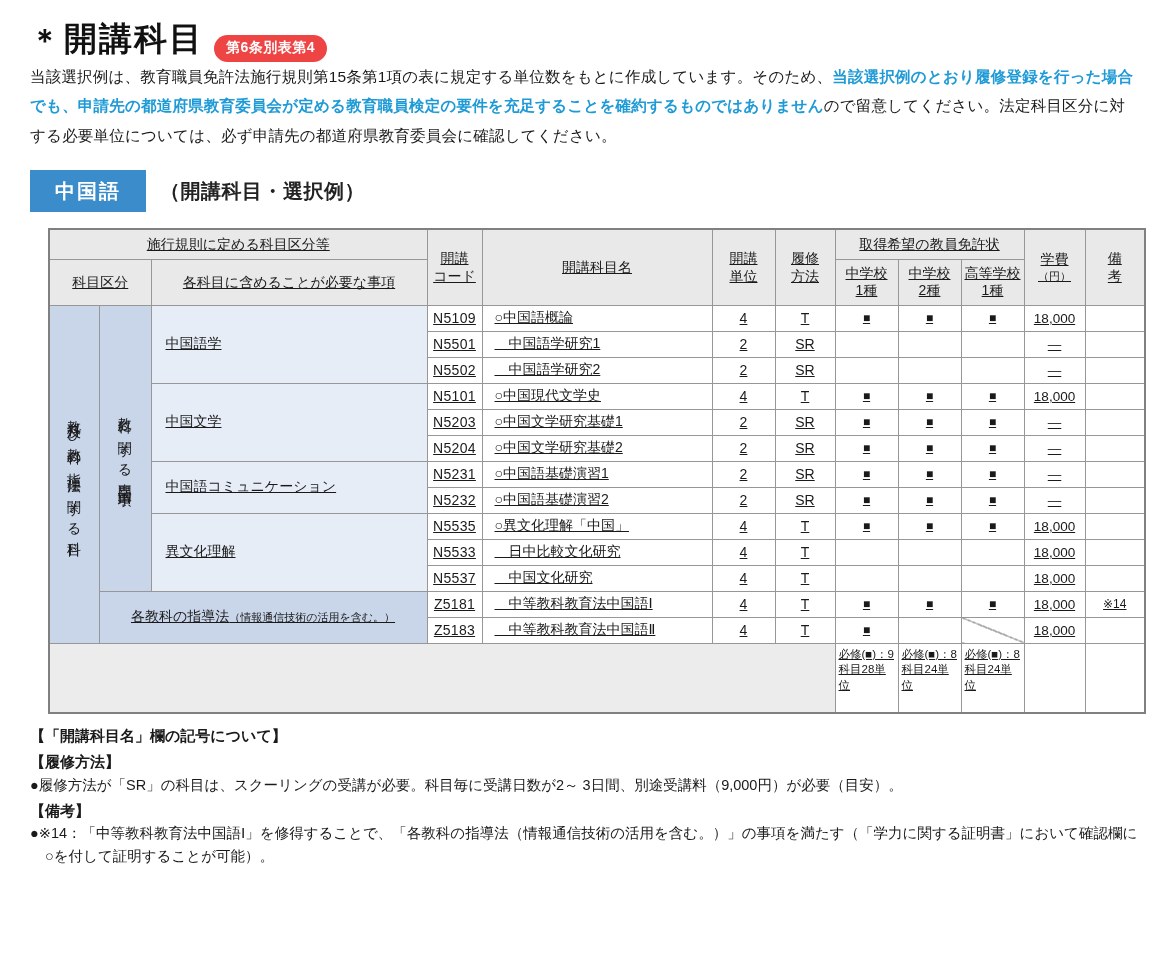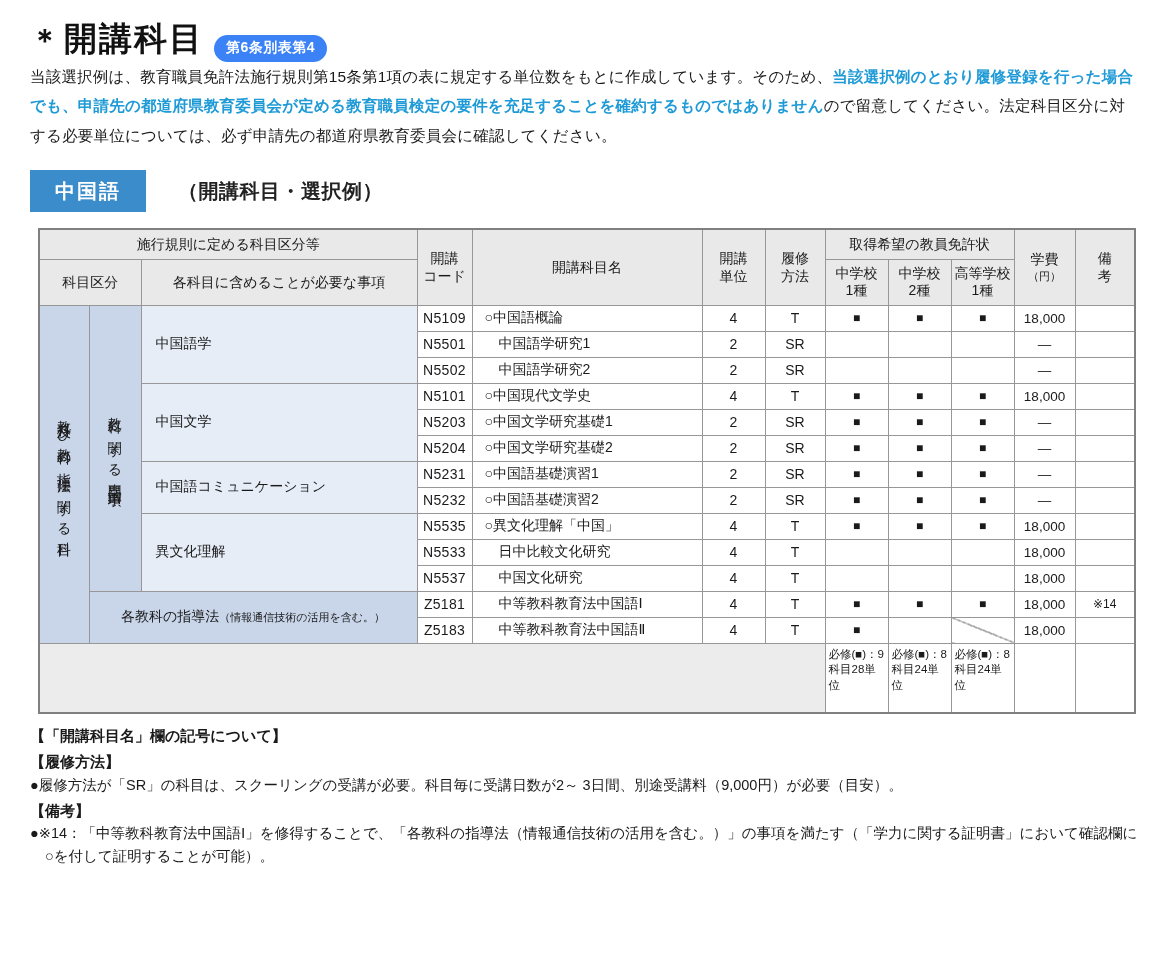--- a/index.html
+++ b/index.html
@@ -9,41 +9,41 @@
     color:#1a1a1a;
     -webkit-font-smoothing: antialiased;
   }
   .page { width:1170px; height:960px; padding:14px 30px 0 30px; overflow:hidden; }
 
   
   .title-row { display:flex; align-items:flex-end; gap:10px; height:48px; }
   .page-title { font-size:33px; font-weight:900; letter-spacing:2px; color:#111; }
   .title-asterisk { font-size:30px; font-weight:900; margin-right:2px; }
   .title-badge {
-    background:#3b82f6; color:#fff; font-size:14px; font-weight:700;
+    background:#ef4444; color:#fff; font-size:14px; font-weight:700;
     padding:4px 12px 5px 12px; border-radius:14px; margin-top:10px; letter-spacing:0.5px;
   }
 
   
   .intro { font-size:15.5px; line-height:1.9; letter-spacing:0.2px; width:1108px; }
   .blue-text { color:#1e9ad6; font-weight:700; }
 
   
-  .section-row { margin-top:20px; display:flex; align-items:center; gap:32px; }
+  .section-row { margin-top:20px; display:flex; align-items:center; gap:14px; }
   .section-box {
     background:#3b8ccb; color:#fff; font-size:20px; font-weight:700;
     width:116px; height:42px; display:flex; align-items:center; justify-content:center;
     letter-spacing:2px;
   }
   .section-sub { font-size:20px; font-weight:700; color:#222; letter-spacing:0.5px; }
 
   
   table.course-table {
-    border-collapse:collapse; margin-top:16px; margin-left:8px;
-    table-layout:fixed; width:1096px;
+    border-collapse:collapse; margin-top:16px; margin-left:18px;
+    table-layout:fixed; width:1096px;text-decoration:underline;
   }
   .course-table th, .course-table td {
     border:1px solid #979797; font-size:14px; font-weight:400;
     text-align:center; vertical-align:middle; padding:1px 2px;
     overflow:hidden;
   }
   .course-table { border:2px solid #808080; }
   .course-table thead th { background:#e9e9e9; line-height:1.25; }
   .prewrap { white-space:pre-line; }
   tr.hrow1 { height:30px; } tr.hrow2 { height:46px; }

